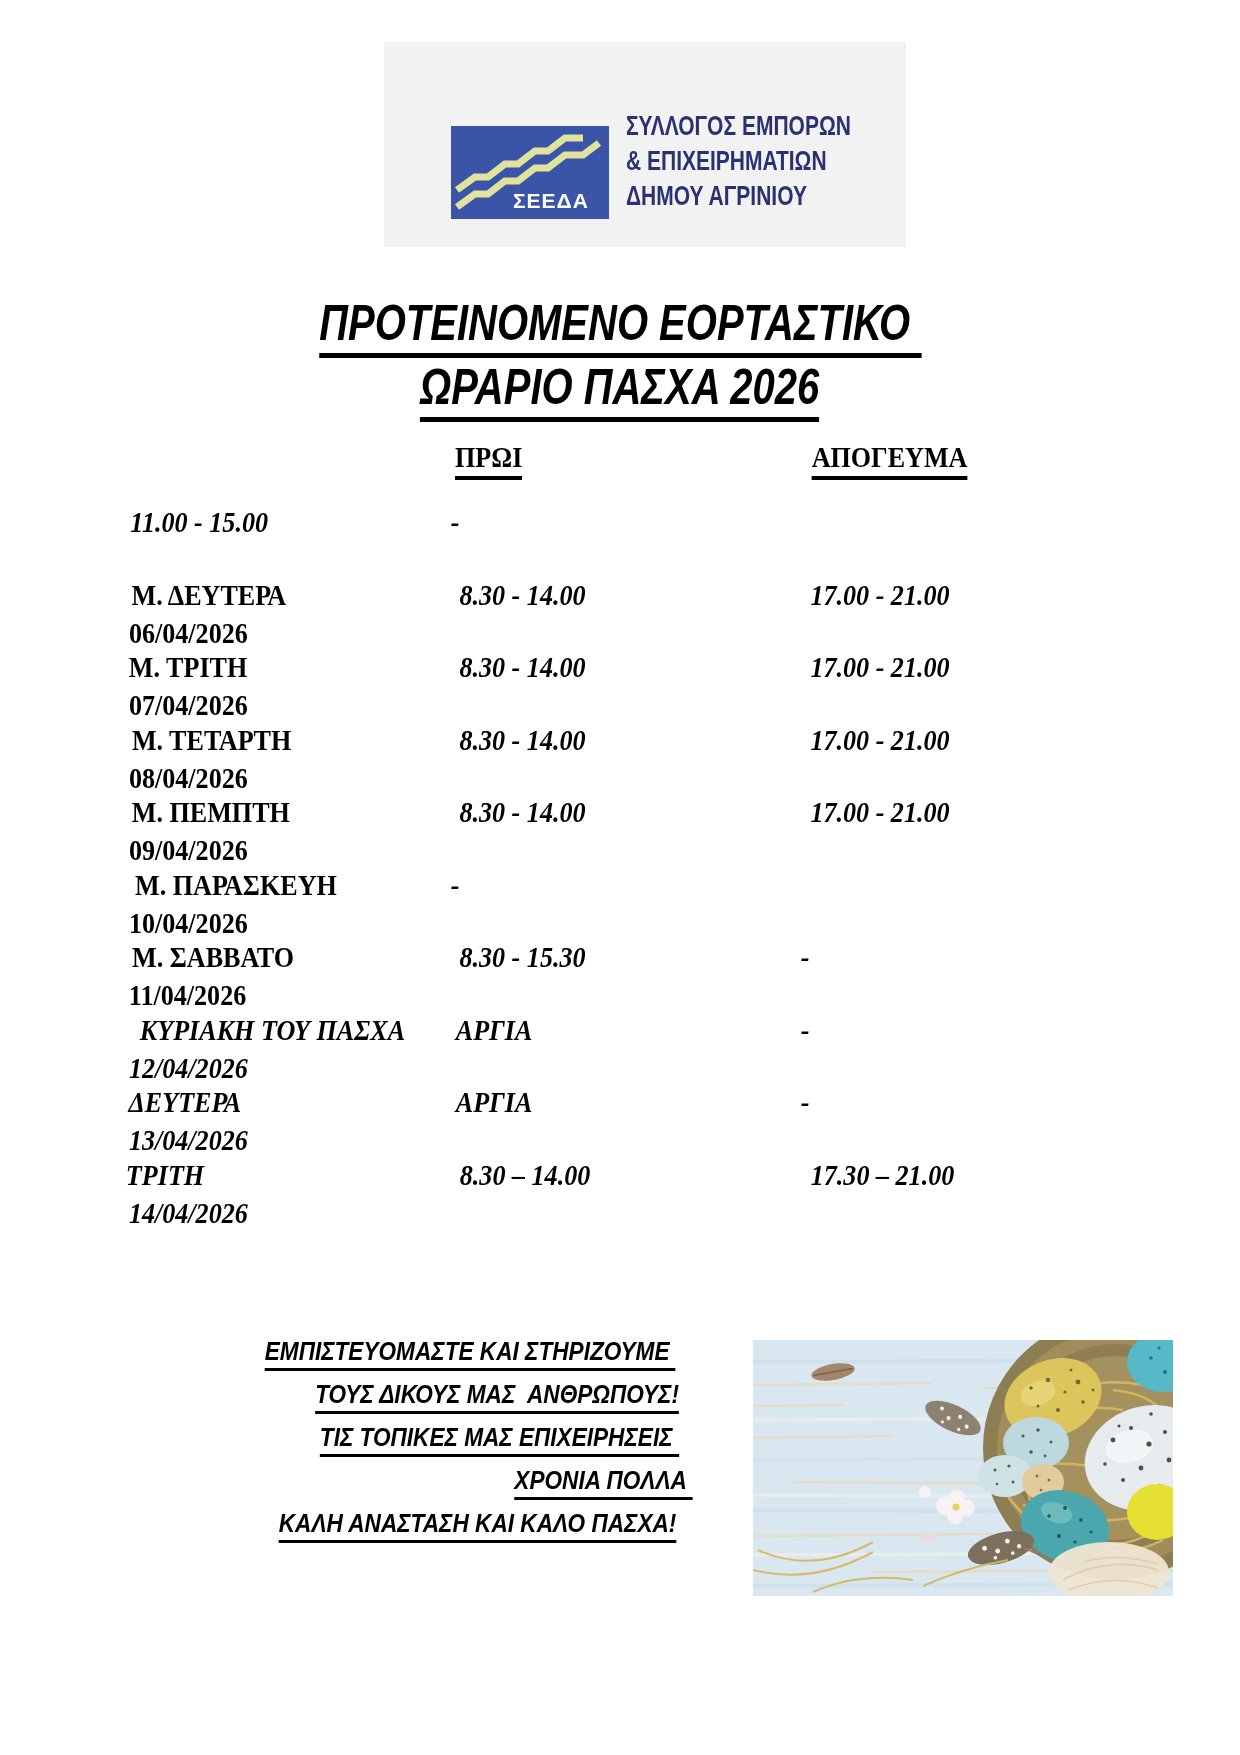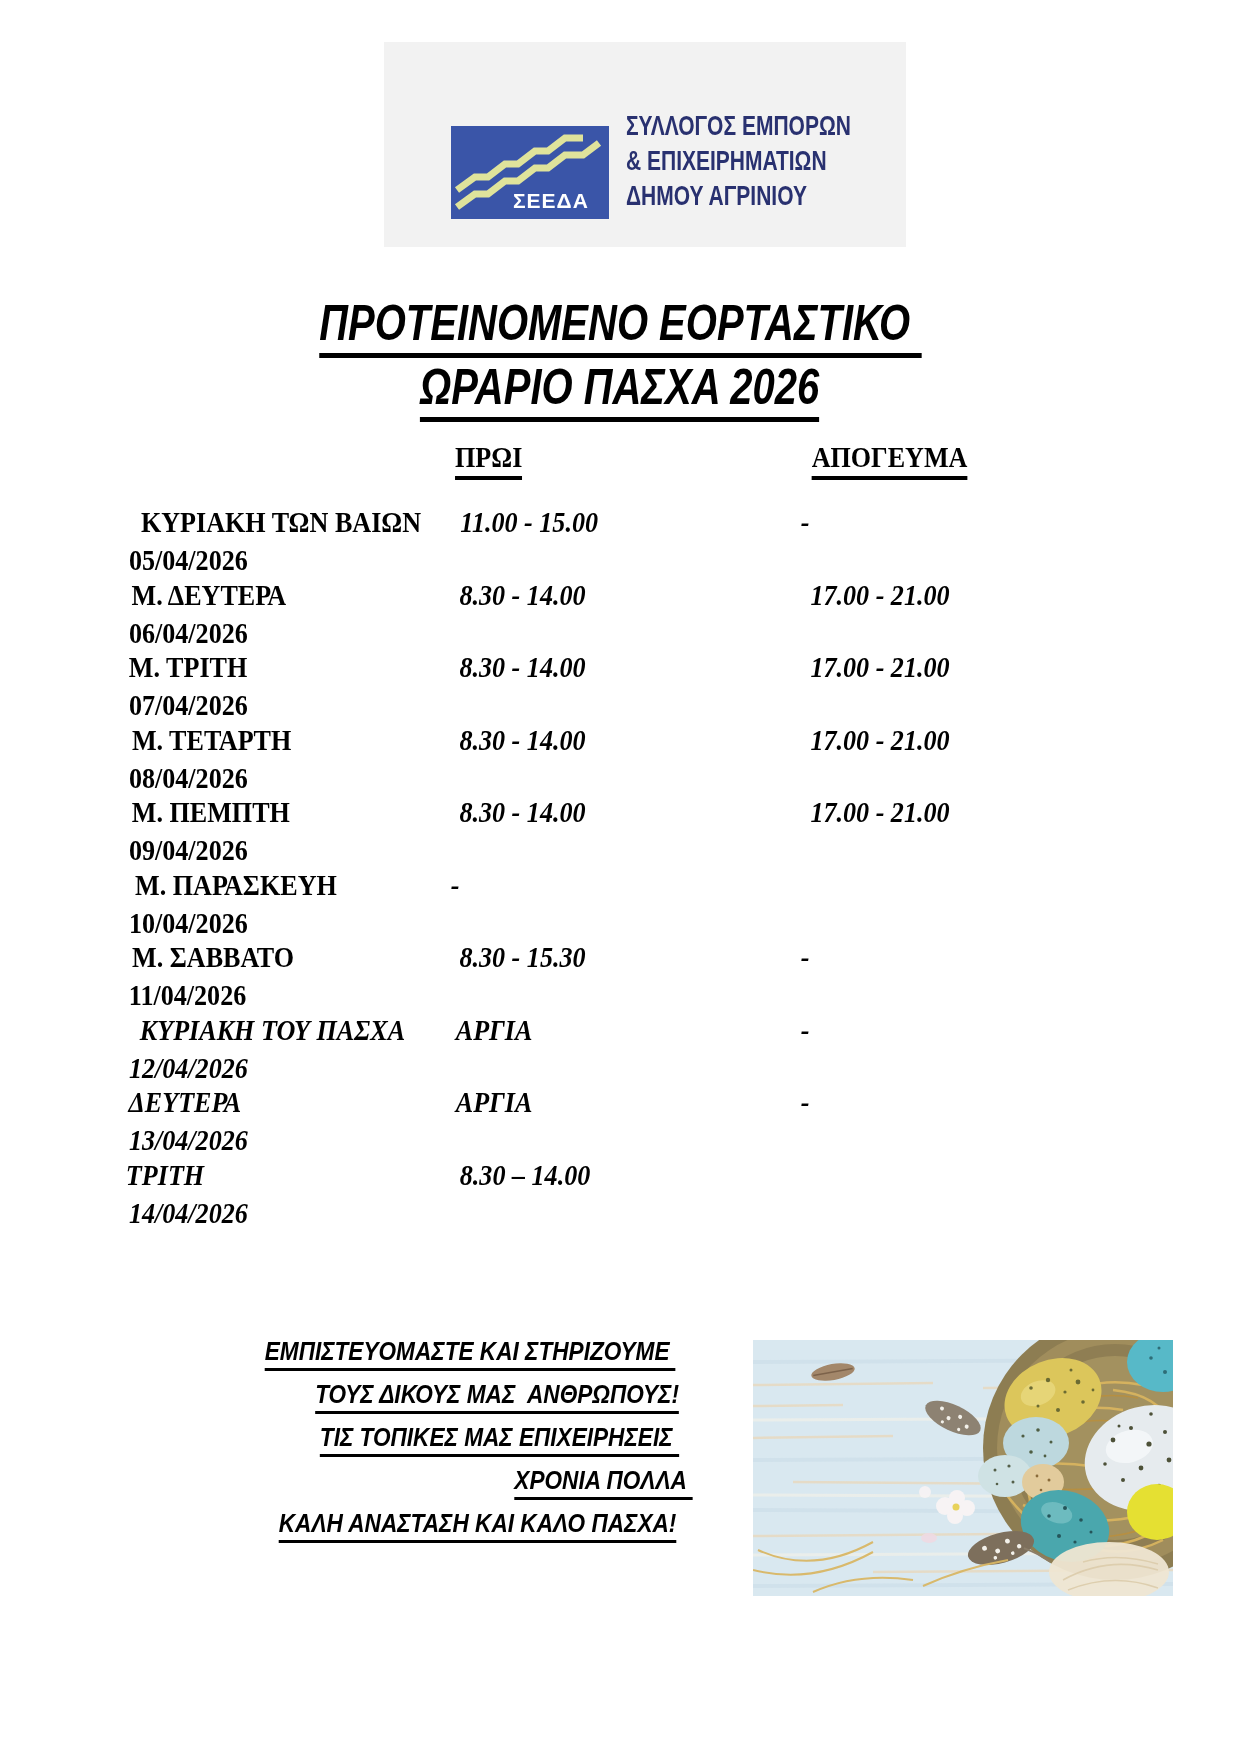--- a/index.html
+++ b/index.html
@@ -83,21 +83,20 @@
   </div>
 
   <div class="sched">
     <div class="sched-head">
       <div class="cell"></div>
       <div class="cell"><span class="col-head">ΠΡΩΙ</span></div>
       <div class="cell"><span class="col-head">ΑΠΟΓΕΥΜΑ</span></div>
     </div>
     <div id="sched-rows">
         <div class="sched-row">
-          <div class="cell"><span class="cond day">ΚΥΡΙΑΚΗ ΤΩΝ ΒΑΙΩΝ</span><br><span class="cond date">05/04/2026</span></div>
           <div class="cell"><span class="cond time">11.00 - 15.00</span></div>
           <div class="cell"><span class="cond time">-</span></div>
         </div>
         <div class="sched-row">
           <div class="cell"><span class="cond day">Μ. ΔΕΥΤΕΡΑ</span><br><span class="cond date">06/04/2026</span></div>
           <div class="cell"><span class="cond time">8.30 - 14.00</span></div>
           <div class="cell"><span class="cond time">17.00 - 21.00</span></div>
         </div>
         <div class="sched-row">
           <div class="cell"><span class="cond day">Μ. ΤΡΙΤΗ</span><br><span class="cond date">07/04/2026</span></div>
@@ -129,20 +128,21 @@
           <div class="cell"><span class="cond time">-</span></div>
         </div>
         <div class="sched-row italic">
           <div class="cell"><span class="cond day">ΔΕΥΤΕΡΑ</span><br><span class="cond date">13/04/2026</span></div>
           <div class="cell"><span class="cond time">ΑΡΓΙΑ</span></div>
           <div class="cell"><span class="cond time">-</span></div>
         </div>
         <div class="sched-row italic">
           <div class="cell"><span class="cond day">ΤΡΙΤΗ</span><br><span class="cond date">14/04/2026</span></div>
           <div class="cell"><span class="cond time">8.30 – 14.00</span></div>
+          <div class="cell"><span class="cond time">17.30 – 21.00</span></div>
         </div>
       </div>
   </div>
 
   <div class="slogans" id="slogans">
       <div class="sline"><span>ΕΜΠΙΣΤΕΥΟΜΑΣΤΕ ΚΑΙ ΣΤΗΡΙΖΟΥΜΕ </span></div>
       <div class="sline"><span>ΤΟΥΣ ΔΙΚΟΥΣ ΜΑΣ  ΑΝΘΡΩΠΟΥΣ!</span></div>
       <div class="sline"><span>ΤΙΣ ΤΟΠΙΚΕΣ ΜΑΣ ΕΠΙΧΕΙΡΗΣΕΙΣ </span></div>
       <div class="sline"><span>ΧΡΟΝΙΑ ΠΟΛΛΑ </span></div>
       <div class="sline"><span>ΚΑΛΗ ΑΝΑΣΤΑΣΗ ΚΑΙ ΚΑΛΟ ΠΑΣΧΑ!</span></div>

